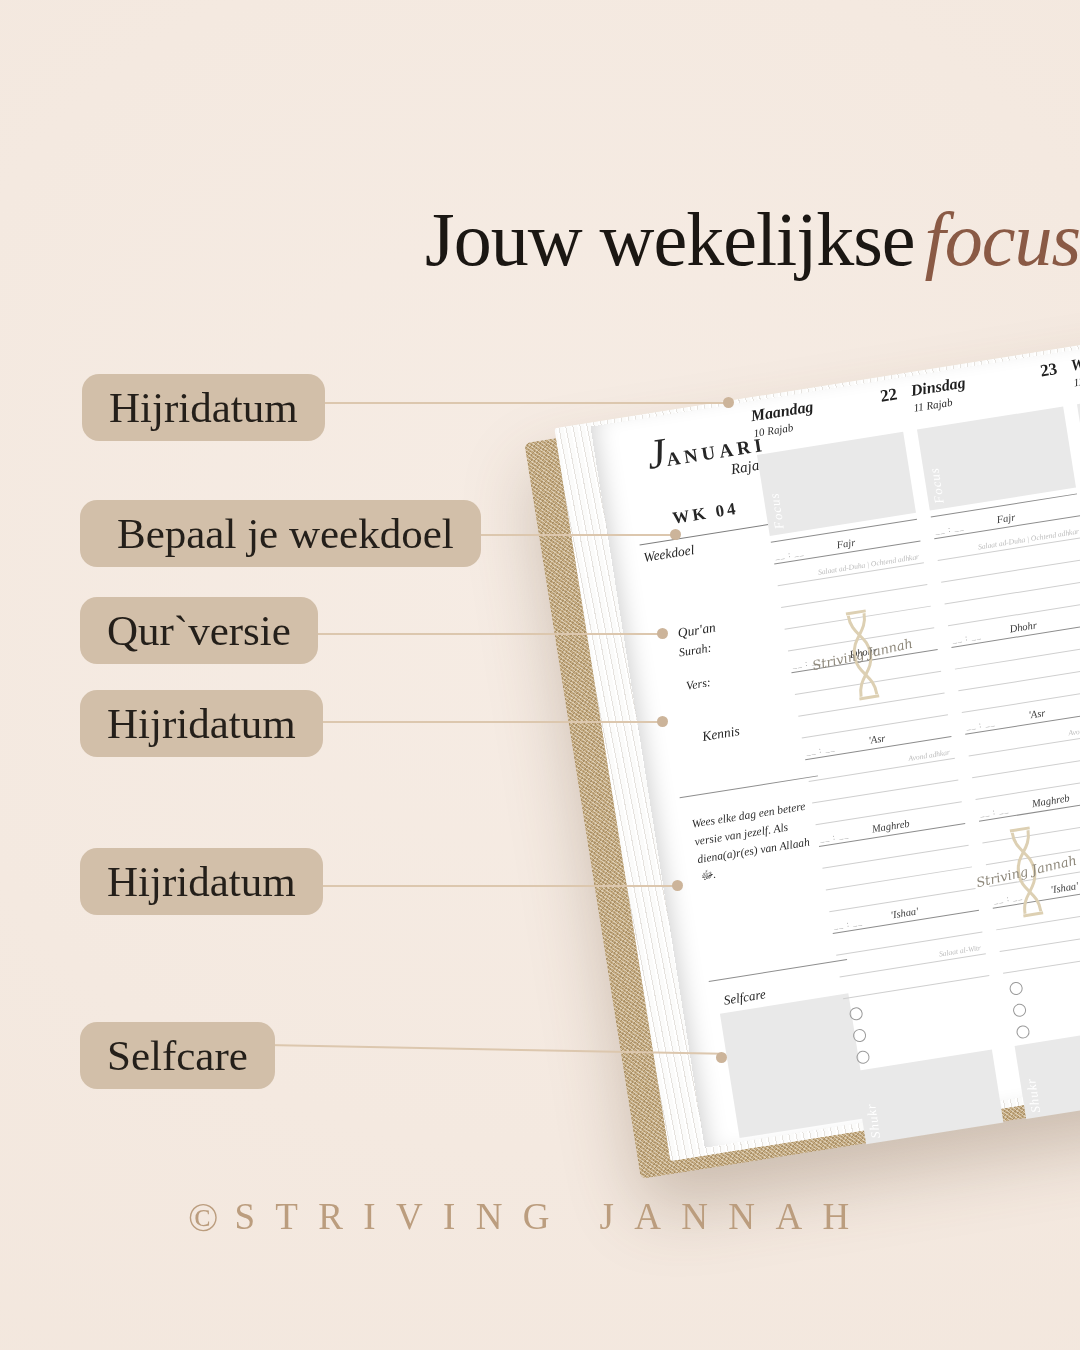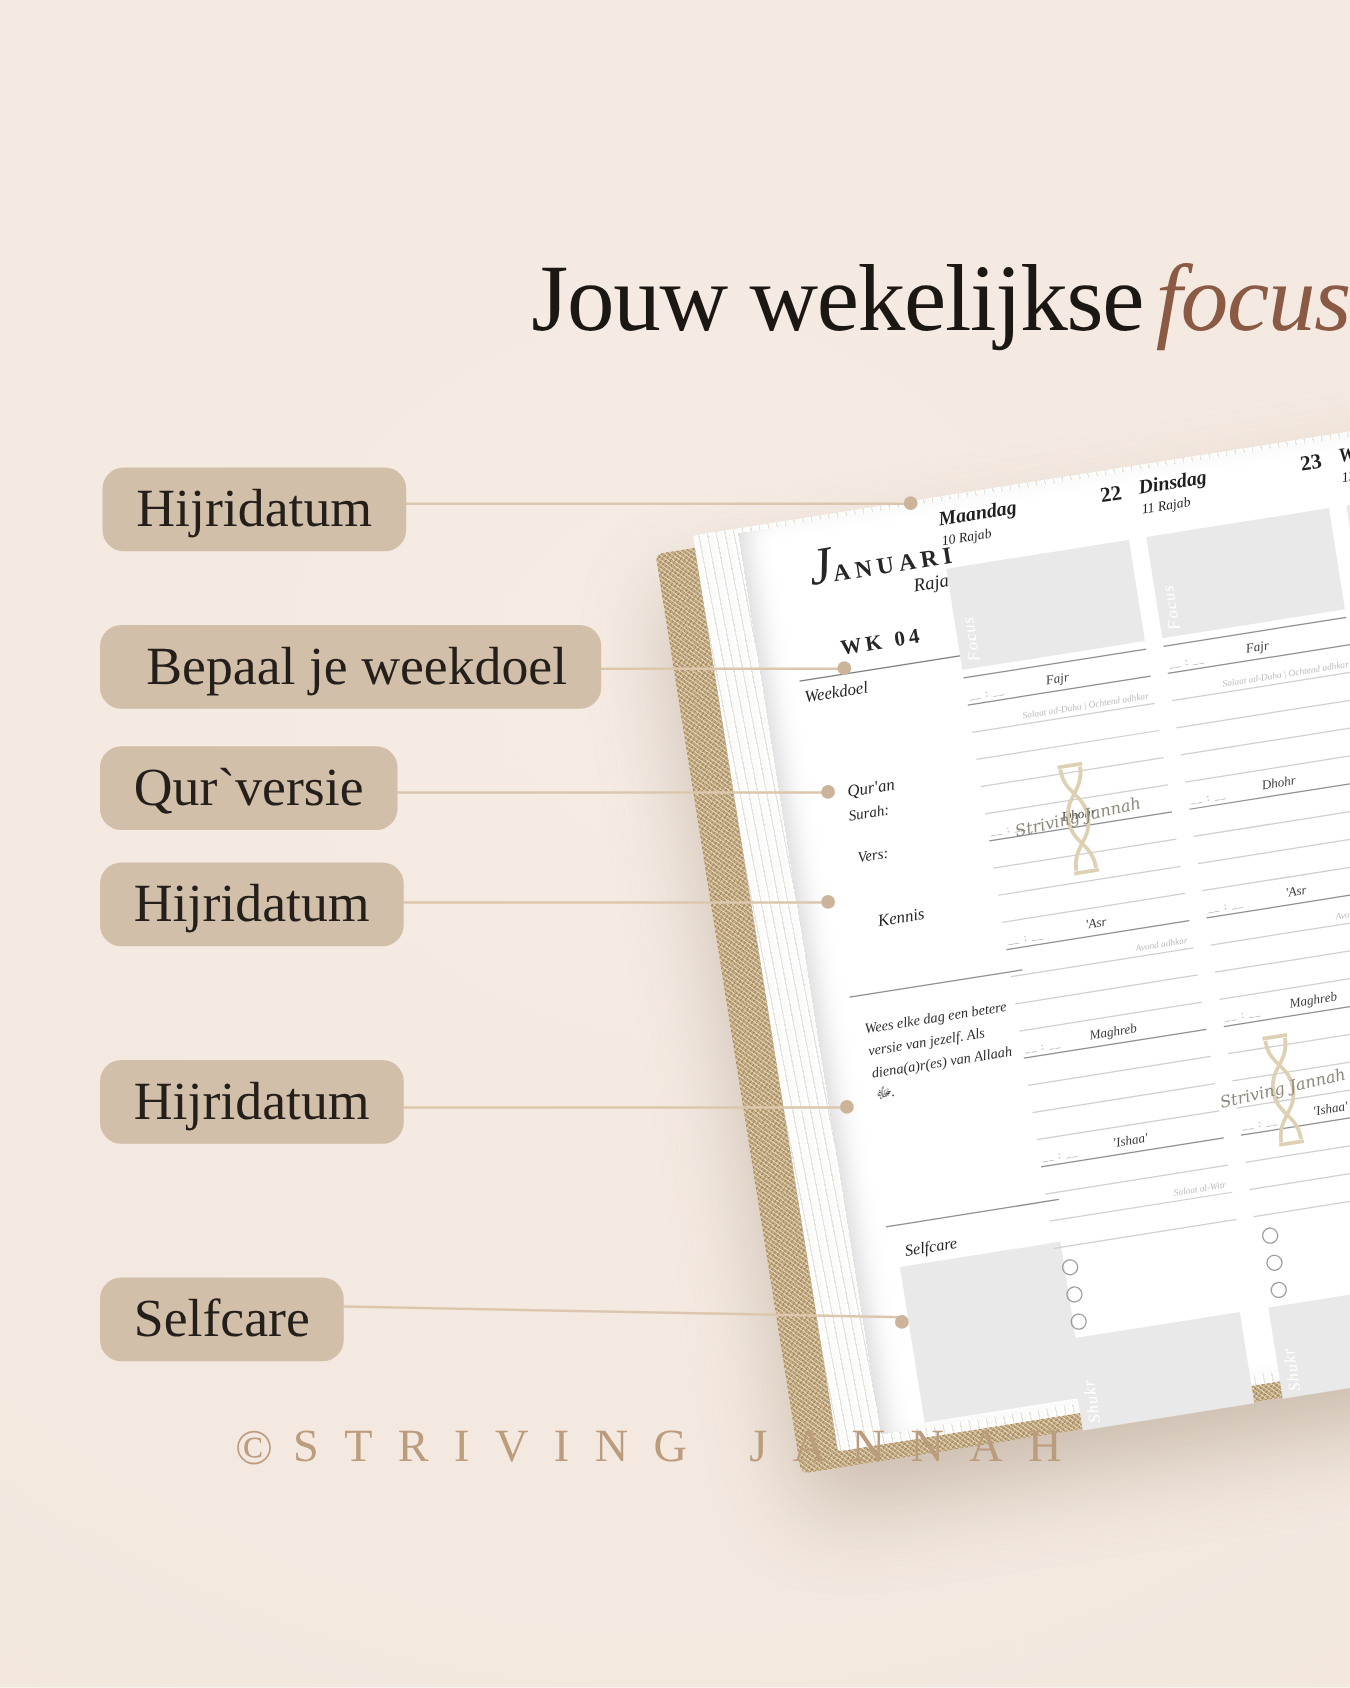--- a/index.html
+++ b/index.html
@@ -105,21 +105,21 @@
   .wm1{left:168px;top:222px;}
   .wm2{left:296px;top:462px;}
   .wm svg{position:absolute;left:50%;top:0;transform:translateX(-50%);}
   .wm .script{
     position:absolute;top:38px;left:0;width:100%;text-align:center;
     font-style:italic;font-size:13px;color:#8f897c;transform:rotate(-4deg);
     font-family:"DejaVu Serif", serif;white-space:nowrap;
   }
   
   .footer{
-    position:absolute;left:188px;top:1134px;z-index:8;color:#bb9d7e;
+    position:absolute;left:188px;top:1194px;z-index:8;color:#bb9d7e;
     font-size:37px;white-space:nowrap;
   }
   .footer .copy{font-size:40px;margin-right:16px;vertical-align:-2px;}
   .footer .brandtxt{letter-spacing:0.55em;}
 </style>
 </head>
 <body>
 
 <h1 class="title">
   <span>Jouw wekelijkse</span><span class="accent">focus</span>

